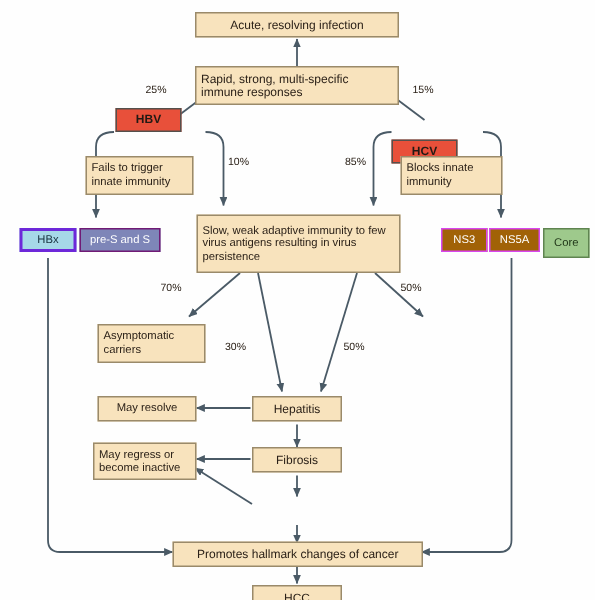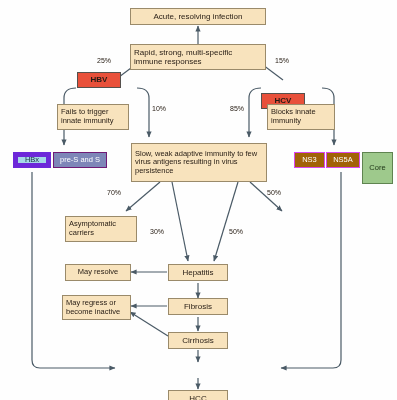--- a/index.html
+++ b/index.html
@@ -4,21 +4,21 @@
 <style>
   html,body{margin:0;padding:0;background:#ffffff;}
   body{width:397px;height:400px;overflow:hidden;
        font-family:"Liberation Sans","DejaVu Sans",sans-serif;}
   #diagram{position:relative;width:397px;height:400px;background:#fefefe;}
   svg{position:absolute;left:0;top:0;}
   .node{position:absolute;box-sizing:border-box;display:flex;align-items:center;
         justify-content:center;text-align:left;line-height:1.15;}
   .n-cream{background:#f8e3bd;border:1px solid #9a8a6a;color:#2b2118;}
   .n-virus{background:#e8503a;border:1px solid #55504c;color:#231a14;font-weight:bold;}
-  .n-hbx{background:#a6d8e8;border:5px solid #6d28d9;color:#16303c;}
+  .n-hbx{background:#a6d8e8;border:2px solid #6d28d9;color:#16303c;}
   .n-pres{background:#7e86b8;border:1px solid #701a75;color:#ffffff;}
   .n-ns{background:#a16207;border:1px solid #d946ef;color:#ffffff;}
   .n-core{background:#9ec98c;border:1px solid #5f8450;color:#1d3315;}
   .pct{position:absolute;color:#2b2118;font-size:7px;}
   .lbl{pointer-events:none;}
 </style>
 </head>
 <body>
 
 <div id="diagram">
@@ -106,21 +106,21 @@
   </div>
 
   <div class="node n-ns" style="left:294px;top:152px;width:31px;height:16px;font-size:7.5px;">
     <span class="lbl">NS3</span>
   </div>
 
   <div class="node n-ns" style="left:326px;top:152px;width:34px;height:16px;font-size:7.5px;">
     <span class="lbl">NS5A</span>
   </div>
 
-  <div class="node n-core" style="left:362px;top:152px;width:31px;height:32px;font-size:7.5px;">
+  <div class="node n-core" style="left:362px;top:152px;width:31px;height:20px;font-size:7.5px;">
     <span class="lbl">Core</span>
   </div>
 
   <div class="node n-cream" style="left:131px;top:143px;width:136px;height:39px;font-size:7.5px;padding:0 3px;justify-content:flex-start;text-align:left;">
     <span class="lbl">Slow, weak adaptive immunity to few virus antigens resulting in virus persistence</span>
   </div>
 
   <div class="node n-cream" style="left:65px;top:216px;width:72px;height:26px;font-size:7.5px;padding:0 3px;justify-content:flex-start;text-align:left;">
     <span class="lbl">Asymptomatic carriers</span>
   </div>
@@ -135,24 +135,24 @@
   </div>
 
   <div class="node n-cream" style="left:62px;top:295px;width:69px;height:25px;font-size:7.5px;padding:0 3px;justify-content:flex-start;text-align:left;">
     <span class="lbl">May regress or become inactive</span>
   </div>
 
   <div class="node n-cream" style="left:168px;top:298px;width:60px;height:17px;font-size:8px;">
     <span class="lbl">Fibrosis</span>
   </div>
 
-  <div class="node n-cream" style="left:168px;top:332px;width:60px;height:17px;font-size:8px;">
-    <span class="lbl">Cirrhosis</span>
+
+  <div class="node n-cream" style="left:115px;top:361px;width:167px;height:17px;font-size:8px;">
+    <span class="lbl">Promotes hallmark changes of cancer</span>
   </div>
-
 
   <div class="node n-cream" style="left:168px;top:390px;width:60px;height:17px;font-size:8px;">
     <span class="lbl">HCC</span>
   </div>
 
   <div class="pct" style="left:97px;top:57px;">25%</div>
   <div class="pct" style="left:275px;top:57px;">15%</div>
   <div class="pct" style="left:152px;top:105px;">10%</div>
   <div class="pct" style="left:230px;top:105px;">85%</div>
   <div class="pct" style="left:107px;top:189px;">70%</div>

